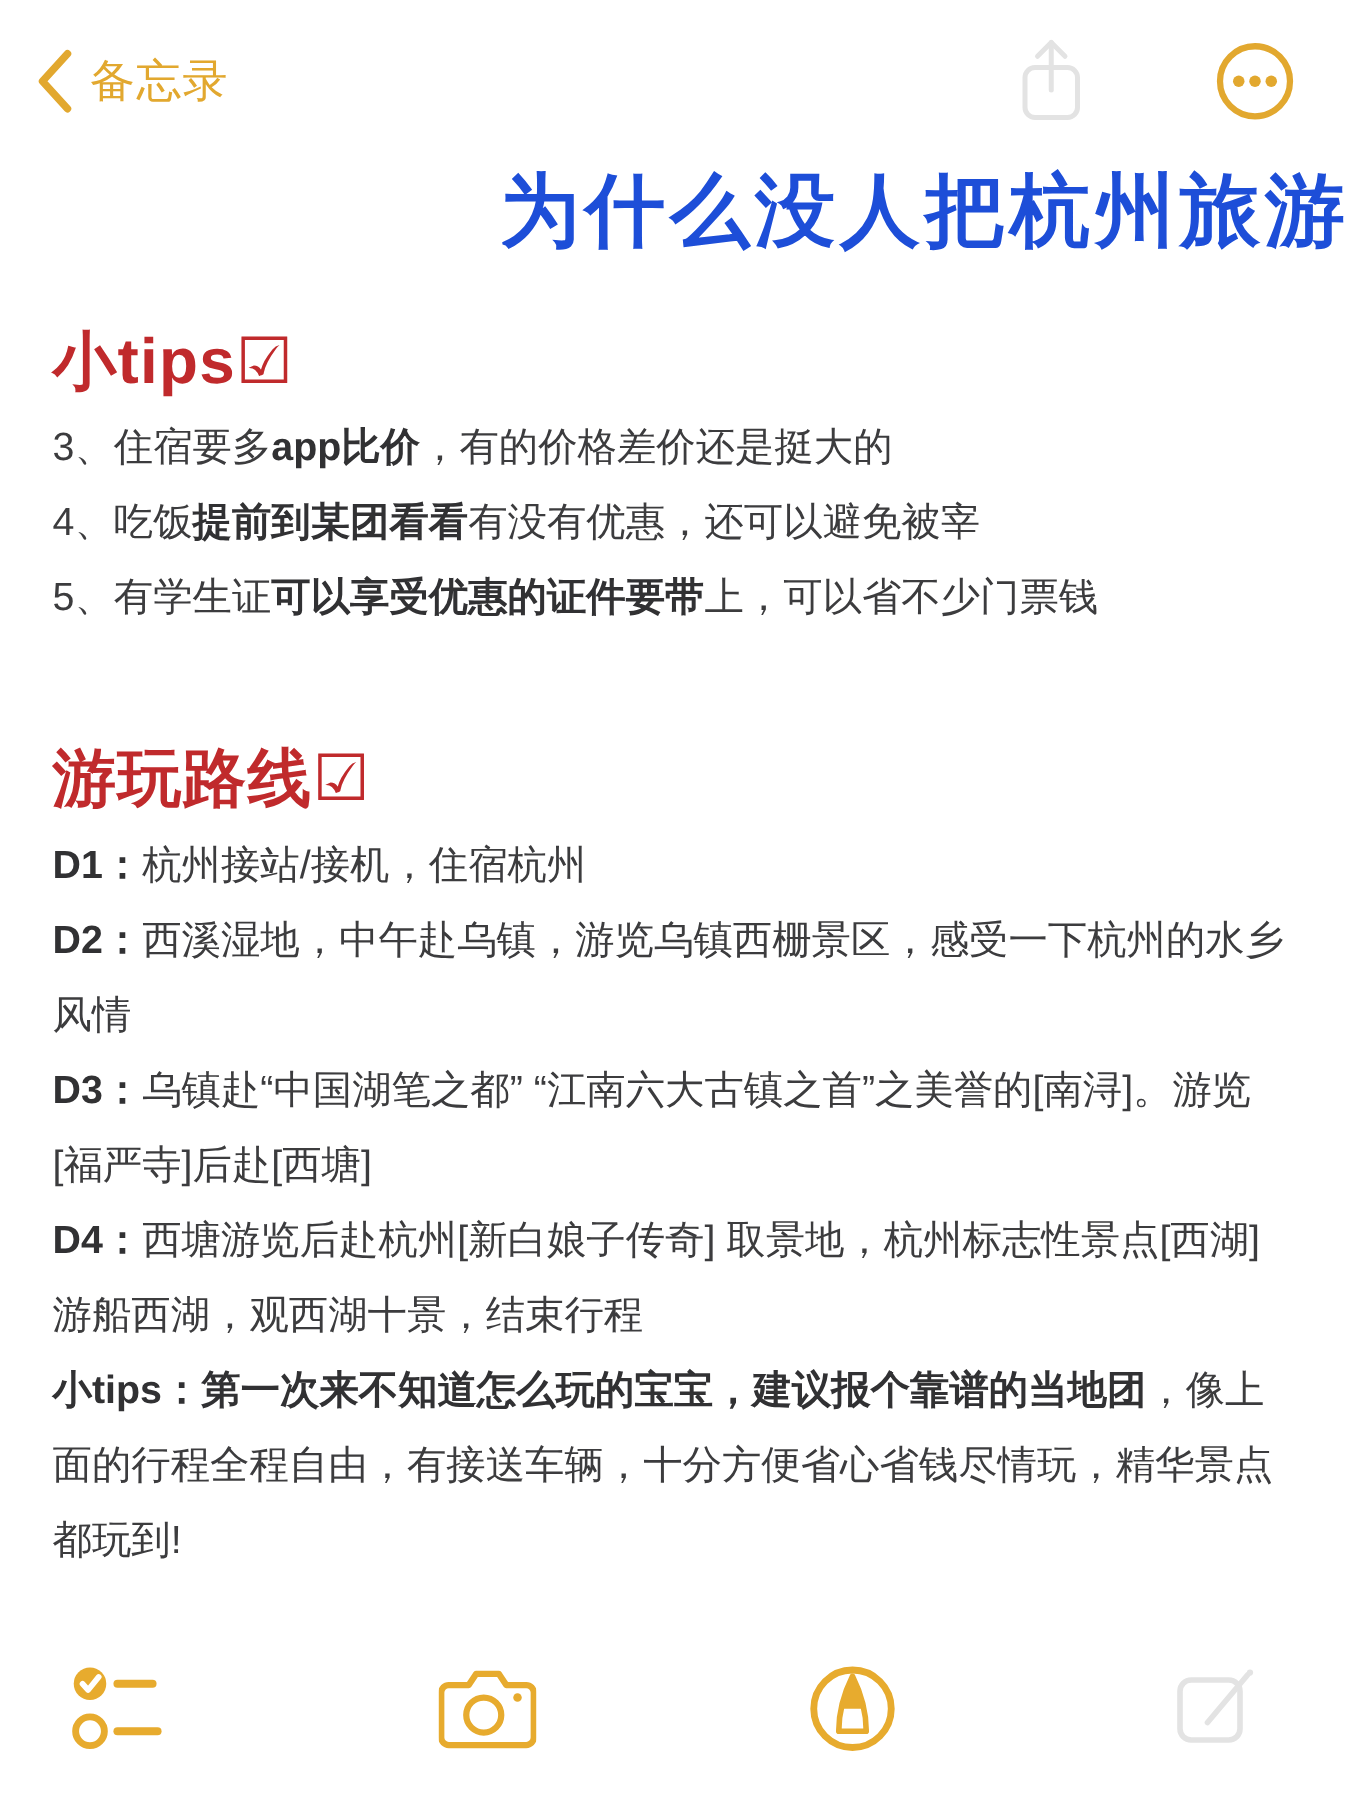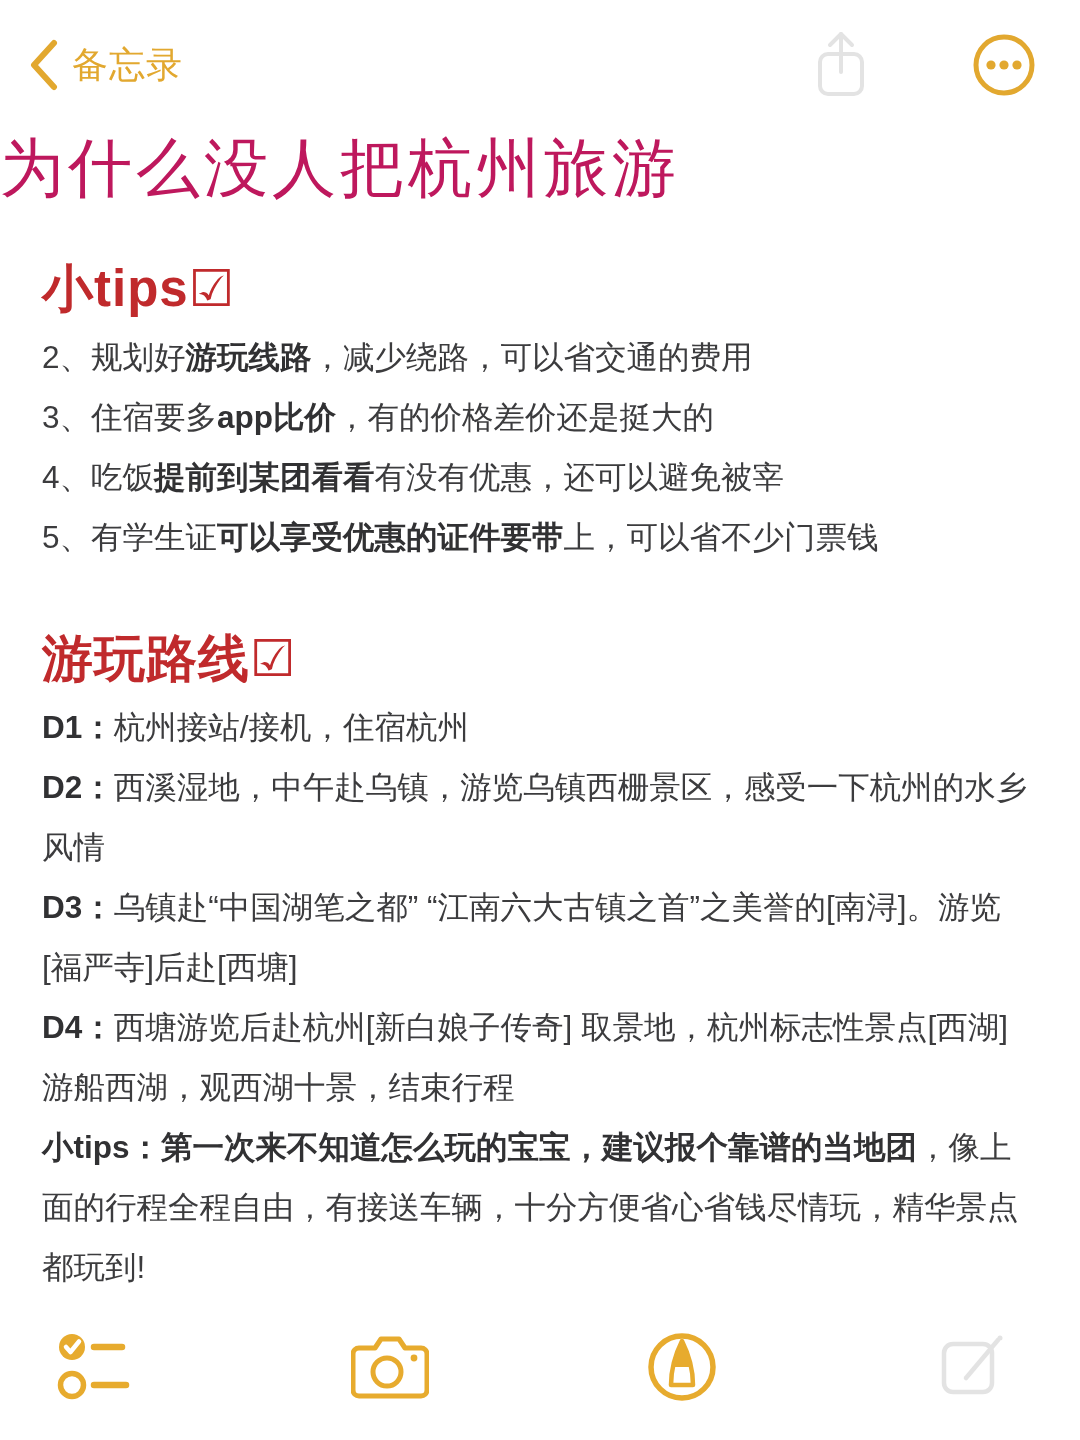--- a/index.html
+++ b/index.html
@@ -15,29 +15,29 @@
     display:flex;align-items:center;justify-content:space-between;
     padding:26px 44px 0 28px;height:78px;
   }
   .back-btn{display:flex;align-items:center;gap:14px;color:#e2a82f;cursor:pointer;}
   .back-btn .chev{width:30px;height:52px;}
   .back-label{font-size:36px;line-height:52px;letter-spacing:1px;}
   .header-right{display:flex;align-items:center;gap:100px;}
   .icon-btn{display:flex;align-items:center;justify-content:center;cursor:pointer;}
   
   .note-title{
-    margin-top:16px;text-align:left;font-weight:normal;color:#be185d;
+    margin-top:16px;text-align:right;font-weight:bold;color:#1d4ed8;
     font-size:64px;line-height:97px;letter-spacing:4px;
   }
   .content{padding:0 42px;font-size:31.5px;line-height:60px;word-break:break-all;}
   .section-heading{
     color:#c02a2c;font-weight:bold;font-size:51px;line-height:64px;
     margin:40px 0 6px 0;letter-spacing:1px;
   }
-  .section-heading.route{margin-top:60px;}
+  .section-heading.route{margin-top:84px;}
   .line{margin:0;}
   .line span.b{font-weight:bold;color:#313133;}
   .line span.u{text-decoration-thickness:3px;text-underline-offset:8px;}
   
   .toolbar{
     position:absolute;left:0;right:0;bottom:18px;height:110px;
     display:flex;align-items:center;justify-content:space-between;
     padding:0 64px 0 56px;background:#ffffff;
   }
   .tool{width:86px;height:86px;display:flex;align-items:center;justify-content:center;cursor:pointer;}
@@ -71,21 +71,20 @@
   </div>
 </div>
 
 <div class="note-title">
   <div>为什么没人把杭州旅游</div>
 </div>
 
 <div class="content">
   <div class="section-heading">小tips☑</div>
   <div>
-      <p class="line"><span>2、规划好</span><span class="b">游玩线路</span><span>，减少绕路，可以省交通的费用</span></p>
       <p class="line"><span>3、住宿要多</span><span class="b">app比价</span><span>，有的价格差价还是挺大的</span></p>
       <p class="line"><span>4、吃饭</span><span class="b">提前到某团看看</span><span>有没有优惠，还可以避免被宰</span></p>
       <p class="line"><span>5、有学生证</span><span class="b">可以享受优惠的证件要带</span><span>上，可以省不少门票钱</span></p>
     </div>
 
   <div class="section-heading route">游玩路线☑</div>
   <div>
       <p class="line"><span class="b u">D1：</span><span>杭州接站/接机，住宿杭州</span></p>
       <p class="line"><span class="b u">D2：</span><span>西溪湿地，中午赴乌镇，游览乌镇西栅景区，感受一下杭州的水乡风情</span></p>
       <p class="line"><span class="b u">D3：</span><span>乌镇赴“中国湖笔之都” “江南六大古镇之首”之美誉的[南浔]。游览[福严寺]后赴[西塘]</span></p>

